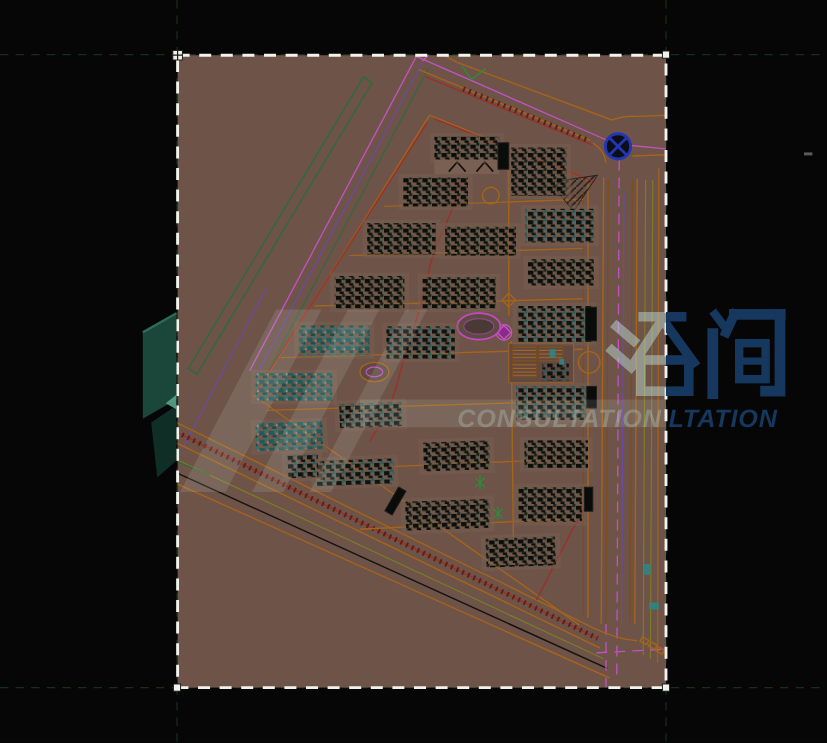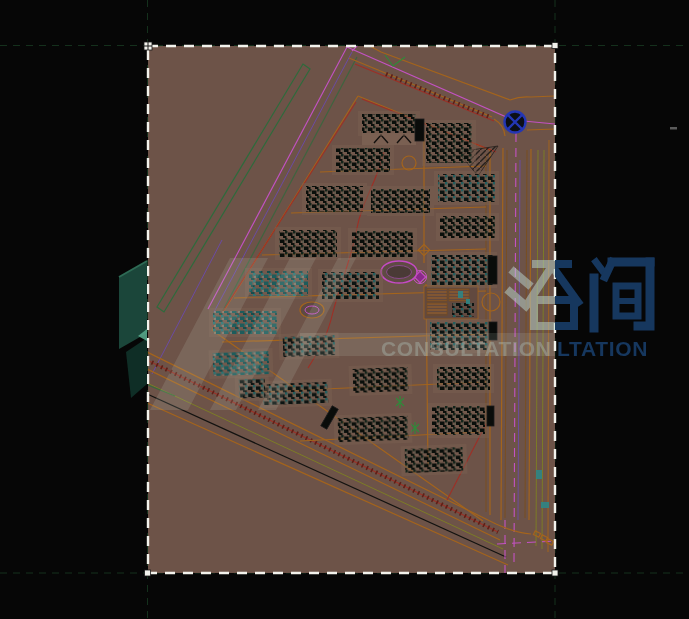--- a/index.html
+++ b/index.html
@@ -1,17 +1,17 @@
 <!DOCTYPE html>
 <html style="--black: #060606; --sheetBg: #6d5348; --inkDash: #16351f; --white: #f2f2ec; --orange: #a4641c; --orangeDk: #7e4c12; --olive: #7c7c26; --red: #9e2f26; --redDk: #5f1f16; --magenta: #c352c3; --green: #2e6b3c; --blue: #2336b4; --violet: #6a48c0; --navy: #16375e; --wmLight: #bcd9d2; --clusterPad: #7a6251; --tealBit: #2e8585;"><head>
 <meta charset="utf-8">
 <style>
   html,body{margin:0;padding:0;background:#060606;}
   .stage{position:relative;width:689px;height:619px;background:var(--black,#060606);overflow:hidden;
-         font-family:"Liberation Sans",sans-serif;}
+         font-family:"Liberation Sans",sans-serif;font-style:italic;}
   svg{position:absolute;left:0;top:0;display:block;}
   .centerline{stroke:var(--inkDash);stroke-width:1;stroke-dasharray:7 6;fill:none;opacity:.9;}
   .sheet{fill:var(--sheetBg);}
   .border{fill:none;stroke:var(--white);stroke-width:2.4;stroke-dasharray:10 8;}
   .corner{fill:var(--white);stroke:#1a1a1a;stroke-width:.8;}
   .road{stroke:var(--orange);stroke-width:1.2;fill:none;}
   .roadthin{stroke:var(--orangeDk);stroke-width:.8;fill:none;opacity:.9;}
   .redln{stroke:var(--red);stroke-width:1.1;fill:none;}
   .redhatch{stroke:var(--redDk);stroke-width:4.2;fill:none;stroke-dasharray:1.6 3.6;}
   .mag{stroke:var(--magenta);stroke-width:1.1;fill:none;}

